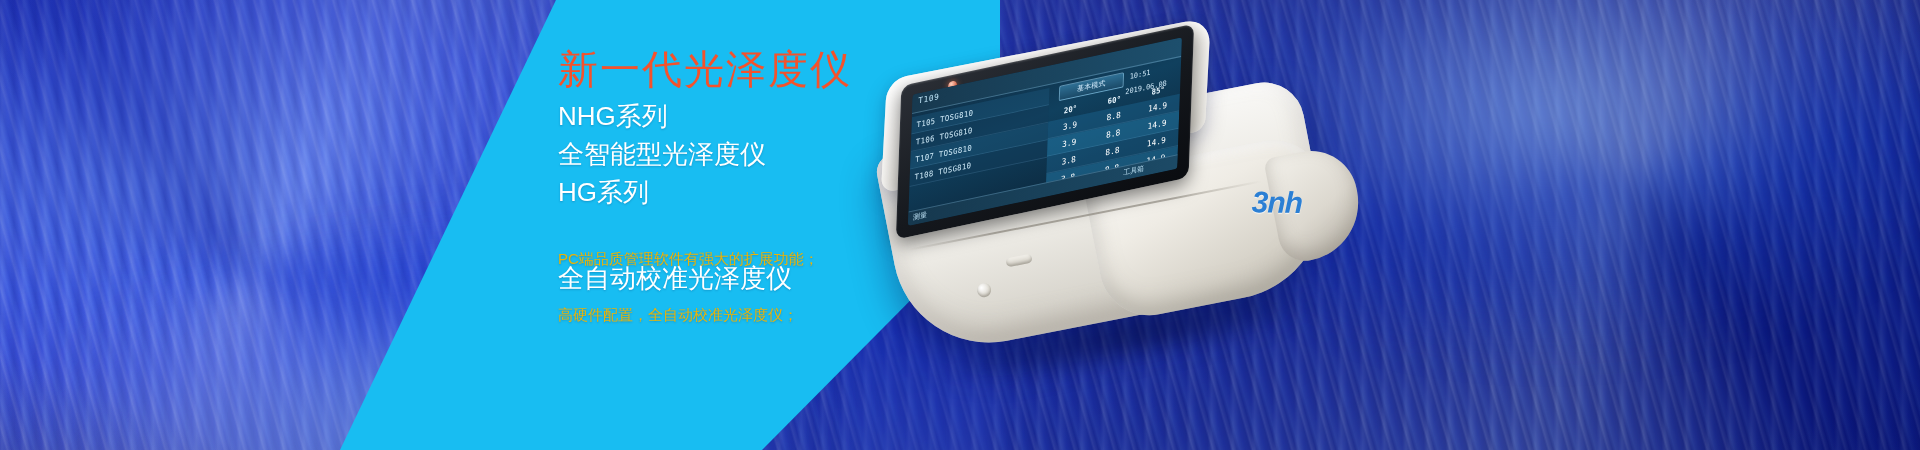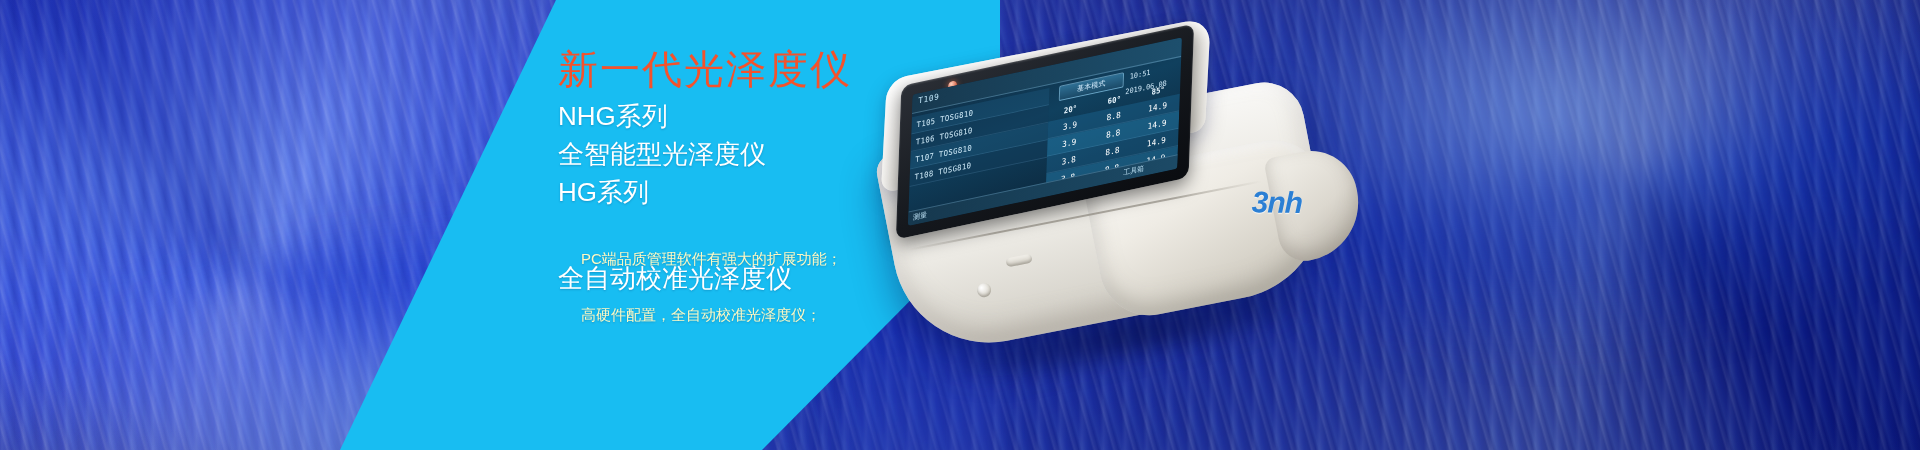--- a/index.html
+++ b/index.html
@@ -96,23 +96,22 @@
     color:#ffffff; font-size:26px; line-height:38px; white-space:nowrap;
     text-shadow:0 1px 2px rgba(0,40,90,.25);
   }
   .sub.l1 { top:97px; }
   .sub.l2 { top:135px; }
   .sub.l3 { top:173px; }
   .sub.l4 { top:211px;margin-top:48px; }
 
   .body-line {
     position:absolute; left:0; width:470px;
-    color:#fef9c3; font-size:15px; line-height:28px; white-space:nowrap;
+    color:#eab308; font-size:15px; line-height:28px; white-space:nowrap;
     text-shadow:0 1px 2px rgba(0,40,90,.25);
-    margin-left:23px;
   }
   .body-line.b1 { top:245px; }
   .body-line.b2 { top:273px; }
   .body-line.b3 { top:301px; }
 
   
   .device {
     position:absolute; left:880px; top:18px; width:500px; height:400px; z-index:5;
     transform:rotate(-11deg);
   }

